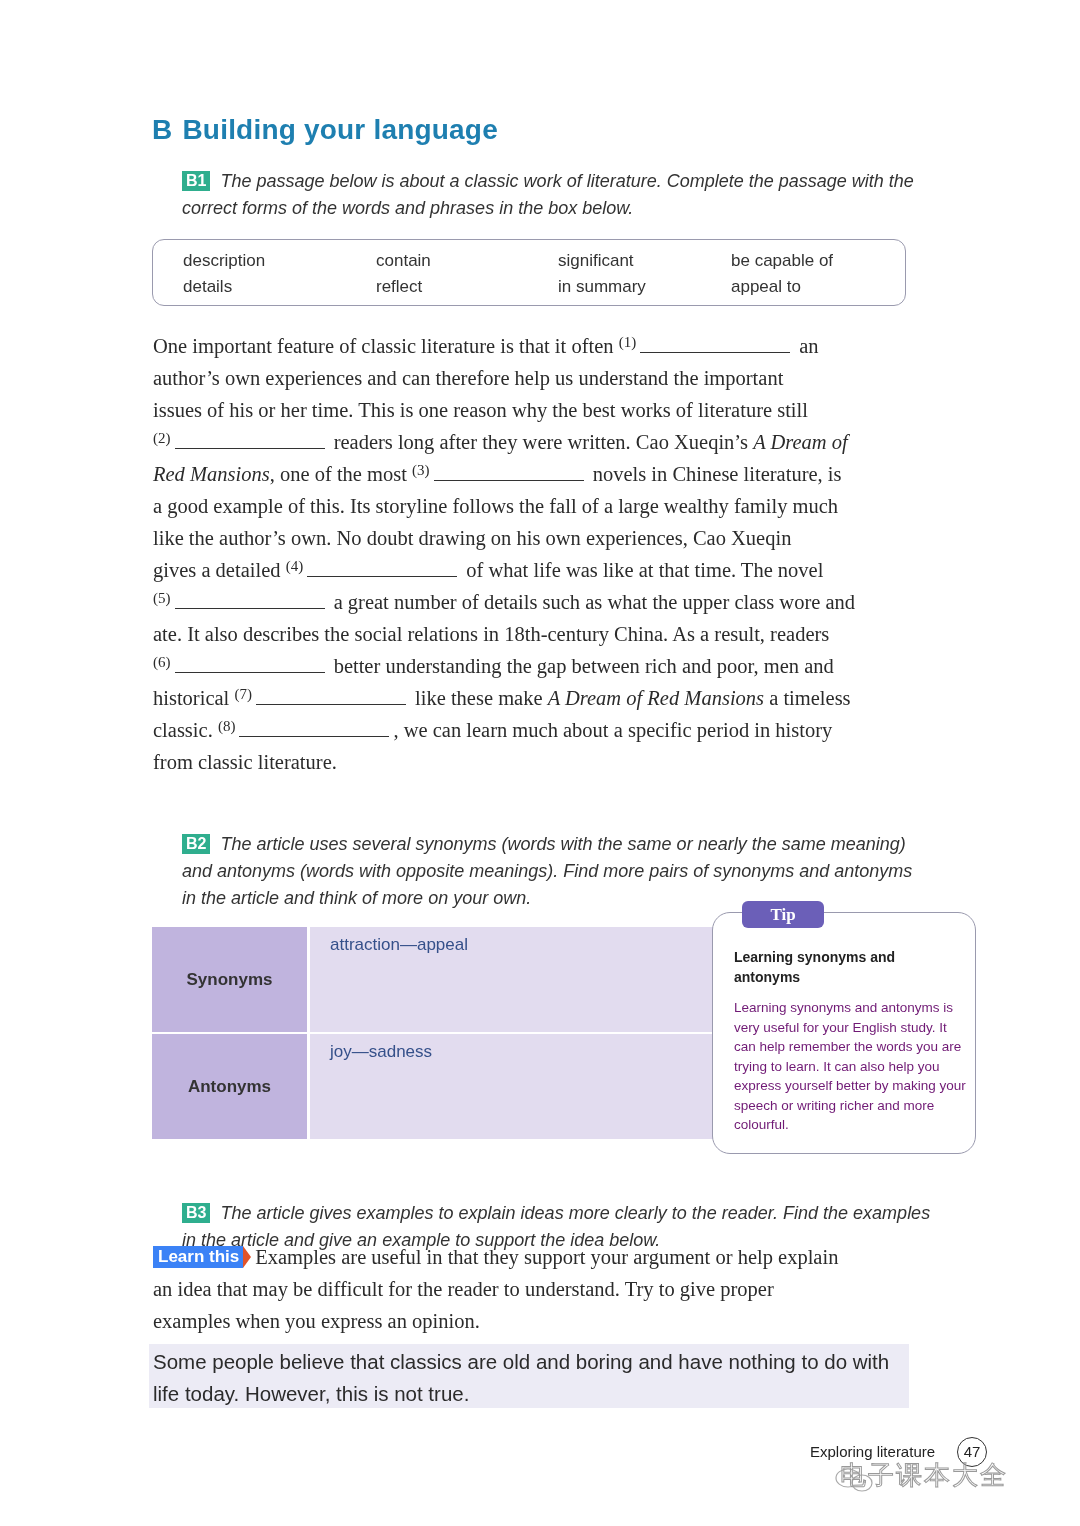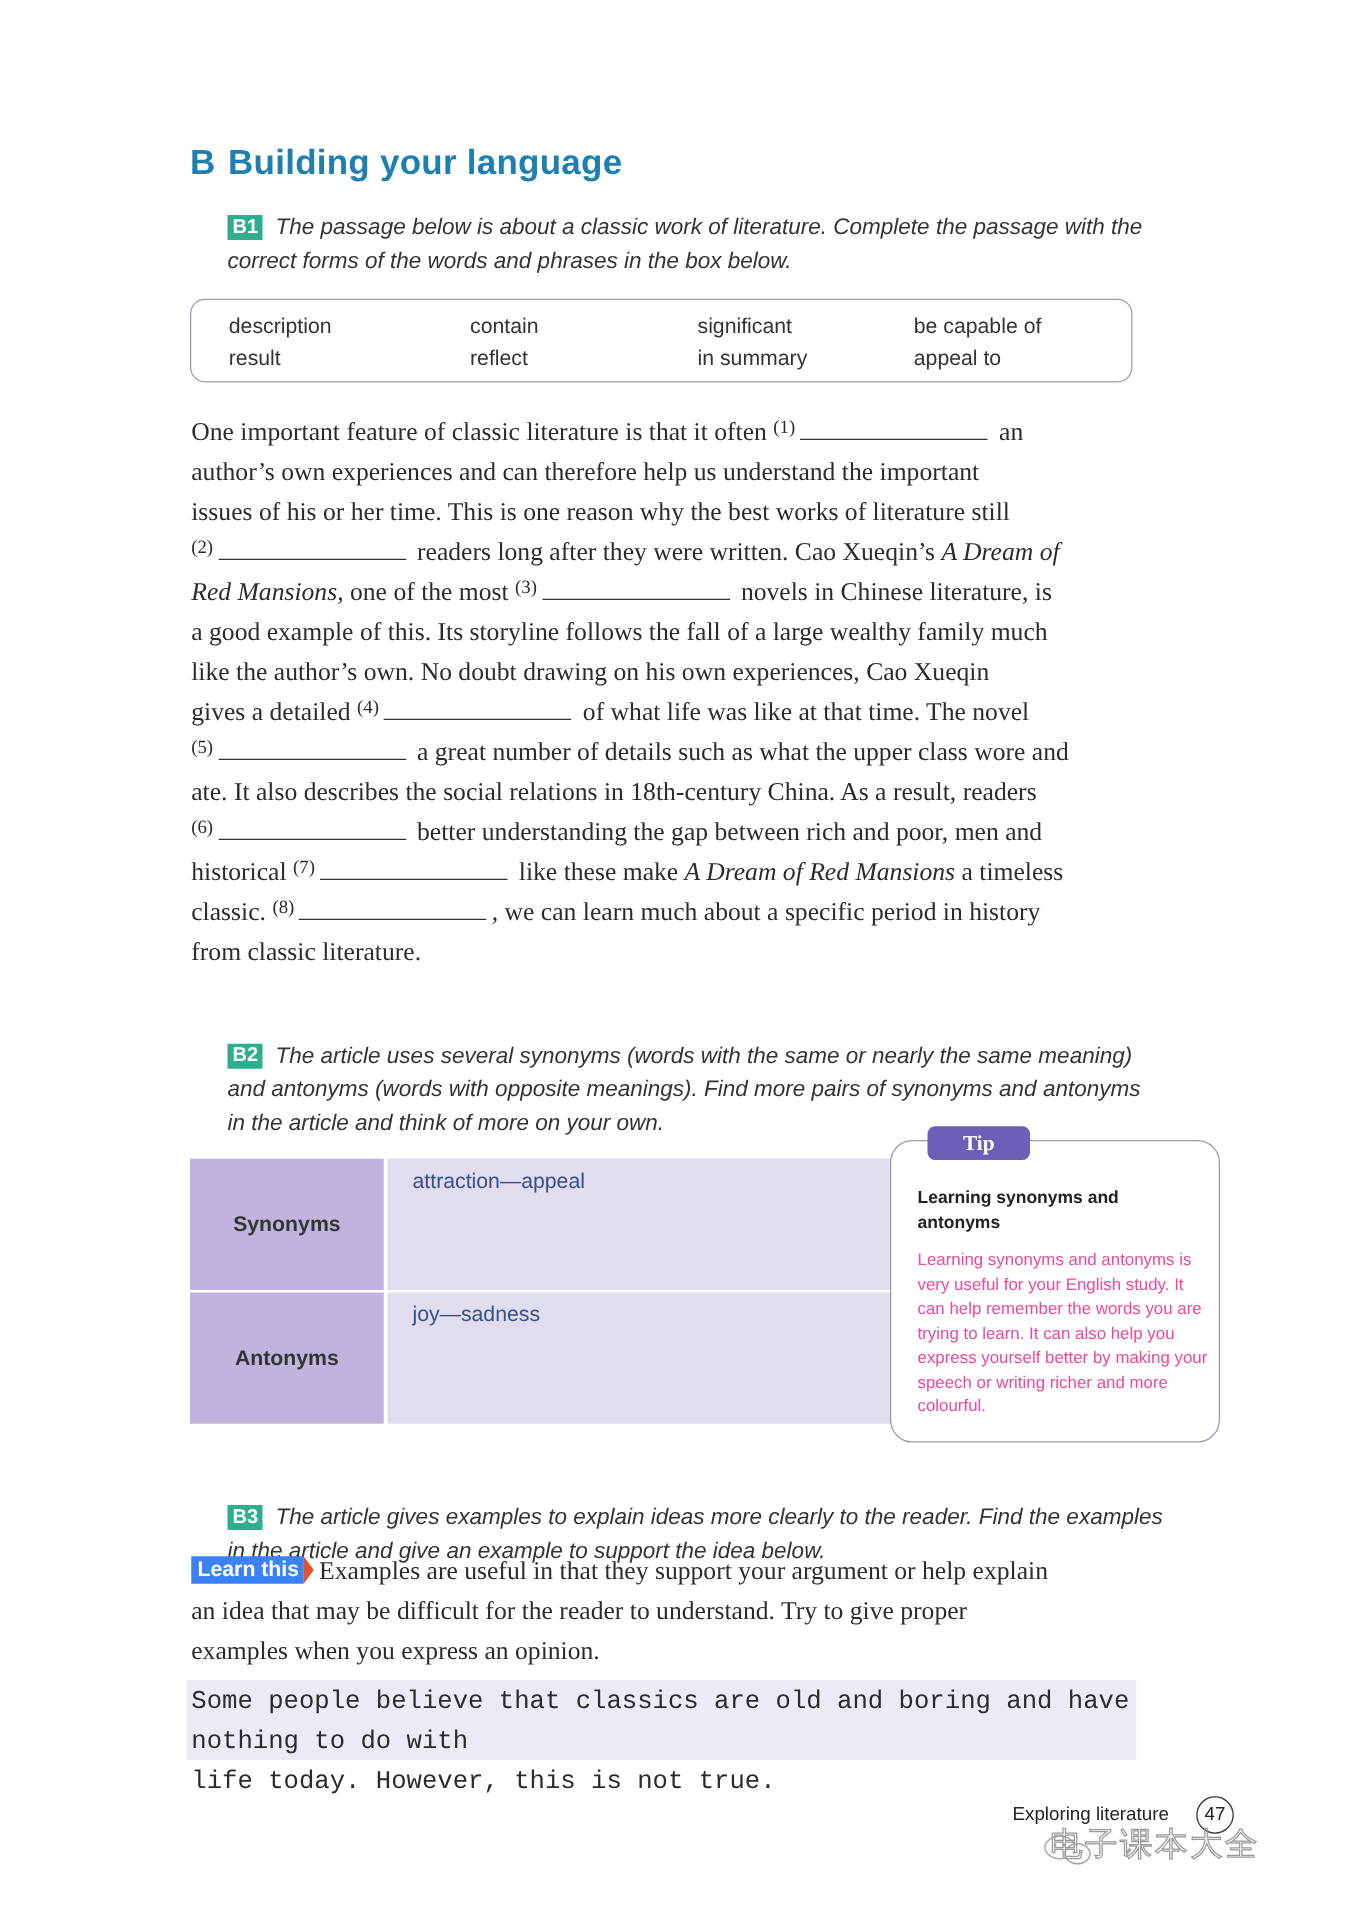--- a/index.html
+++ b/index.html
@@ -20,27 +20,27 @@
   .blank { display: inline-block; width: 150px; border-bottom: 1px solid #333; height: 18px; margin: 0 4px; vertical-align: baseline; }
 
   .syn-table { position: absolute; left: 152px; top: 927px; width: 560px; height: 212px; }
   .syn-row { position: absolute; left: 0; width: 560px; height: 105px; }
   .syn-head { position: absolute; left: 0; top: 0; width: 155px; height: 105px; background: #c0b4de; font-family: "Liberation Sans", sans-serif; font-weight: bold; font-size: 17px; color: #333; display: flex; align-items: center; justify-content: center; }
   .syn-cell { position: absolute; left: 158px; top: 0; width: 442px; height: 105px; background: #e2dcef; font-family: "Liberation Sans", sans-serif; font-size: 17px; color: #35508a; box-sizing: border-box; padding: 8px 16px 0 20px; }
 
   .tip-box { position: absolute; left: 712px; top: 912px; width: 264px; height: 242px; border: 1.5px solid #9a9aae; border-radius: 18px; box-sizing: border-box; background: #fff; }
   .tip-tab { position: absolute; left: 742px; top: 901px; width: 82px; height: 27px; background: #6b5fb8; border-radius: 6px; color: #fff; font-family: "Liberation Serif", serif; font-weight: bold; font-size: 17px; text-align: center; line-height: 27px; }
   .tip-title { position: absolute; left: 734px; top: 947px; width: 230px; font-family: "Liberation Sans", sans-serif; font-weight: bold; font-size: 14px; line-height: 20px; color: #222; }
-  .tip-body { position: absolute; left: 734px; top: 998px; width: 236px; font-family: "Liberation Sans", sans-serif; font-size: 13.5px; line-height: 19.5px; color: #ec4899; }
+  .tip-body { position: absolute; left: 734px; top: 998px; width: 236px; font-family: "Liberation Sans", sans-serif; font-size: 13.5px; line-height: 19.5px; color: #701a75; }
 
   .learn { position: absolute; left: 153px; top: 1241px; width: 770px; font-family: "Liberation Serif", serif; font-size: 20.5px; line-height: 32px; color: #2b2b2b; }
   .learn-badge { display: inline-block; position: relative; background: #3b82f6; color: #fff; font-family: "Liberation Sans", sans-serif; font-weight: bold; font-size: 17px; line-height: 22px; padding: 0 4px 0 5px; margin-right: 12px; vertical-align: 2px; }
   .learn-badge:after { content: ""; position: absolute; right: -8px; top: 0; border-left: 8px solid #e0532a; border-top: 11px solid transparent; border-bottom: 11px solid transparent; }
 
-  .statement { position: absolute; left: 149px; top: 1344px; width: 760px; height: 64px; background: #ecebf5; box-sizing: border-box; padding: 2px 0 0 4px; font-family: Liberation Mono, monospace; font-size: 20.5px; line-height: 32px; color: #2b2b2b; }
+  .statement { position: absolute; left: 149px; top: 1344px; width: 760px; height: 64px; background: #ecebf5; box-sizing: border-box; padding: 2px 0 0 4px; font-family: Liberation Sans, sans-serif; font-size: 20.5px; line-height: 32px; color: #2b2b2b; }
 
   .footer-label { position: absolute; left: 810px; top: 1443px; font-family: "Liberation Sans", sans-serif; font-size: 15px; color: #222; }
   .page-num { position: absolute; left: 957px; top: 1437px; width: 30px; height: 30px; border: 1.5px solid #333; border-radius: 50%; box-sizing: border-box; font-family: "Liberation Sans", sans-serif; font-size: 15px; line-height: 27px; text-align: center; color: #222; }
   .watermark { position: absolute; left: 840px; top: 1458px; font-family: "DejaVu Sans", sans-serif; font-size: 26px; color: transparent; -webkit-text-stroke: 1px #9a9a9a; letter-spacing: 2px; }
   .wm-icon { position: absolute; left: 833px; top: 1466px; width: 44px; height: 28px; }
 </style>
 </head>
 <body>
 
 <div class="section-title">
@@ -48,21 +48,21 @@
 </div>
 
 <div class="task" style="top:168px;">
   <div><span class="badge">B1</span><span>The passage below is about a classic work of literature. Complete the passage with the</span></div>
   <div>correct forms of the words and phrases in the box below.</div>
 </div>
 
 <div class="wordbox">
   <div class="col" style="left:30px;">
     <div>description</div>
-    <div>result</div>
+    <div>details</div>
   </div>
   <div class="col" style="left:223px;">
     <div>contain</div>
     <div>reflect</div>
   </div>
   <div class="col" style="left:405px;">
     <div>significant</div>
     <div>in summary</div>
   </div>
   <div class="col" style="left:578px;">

